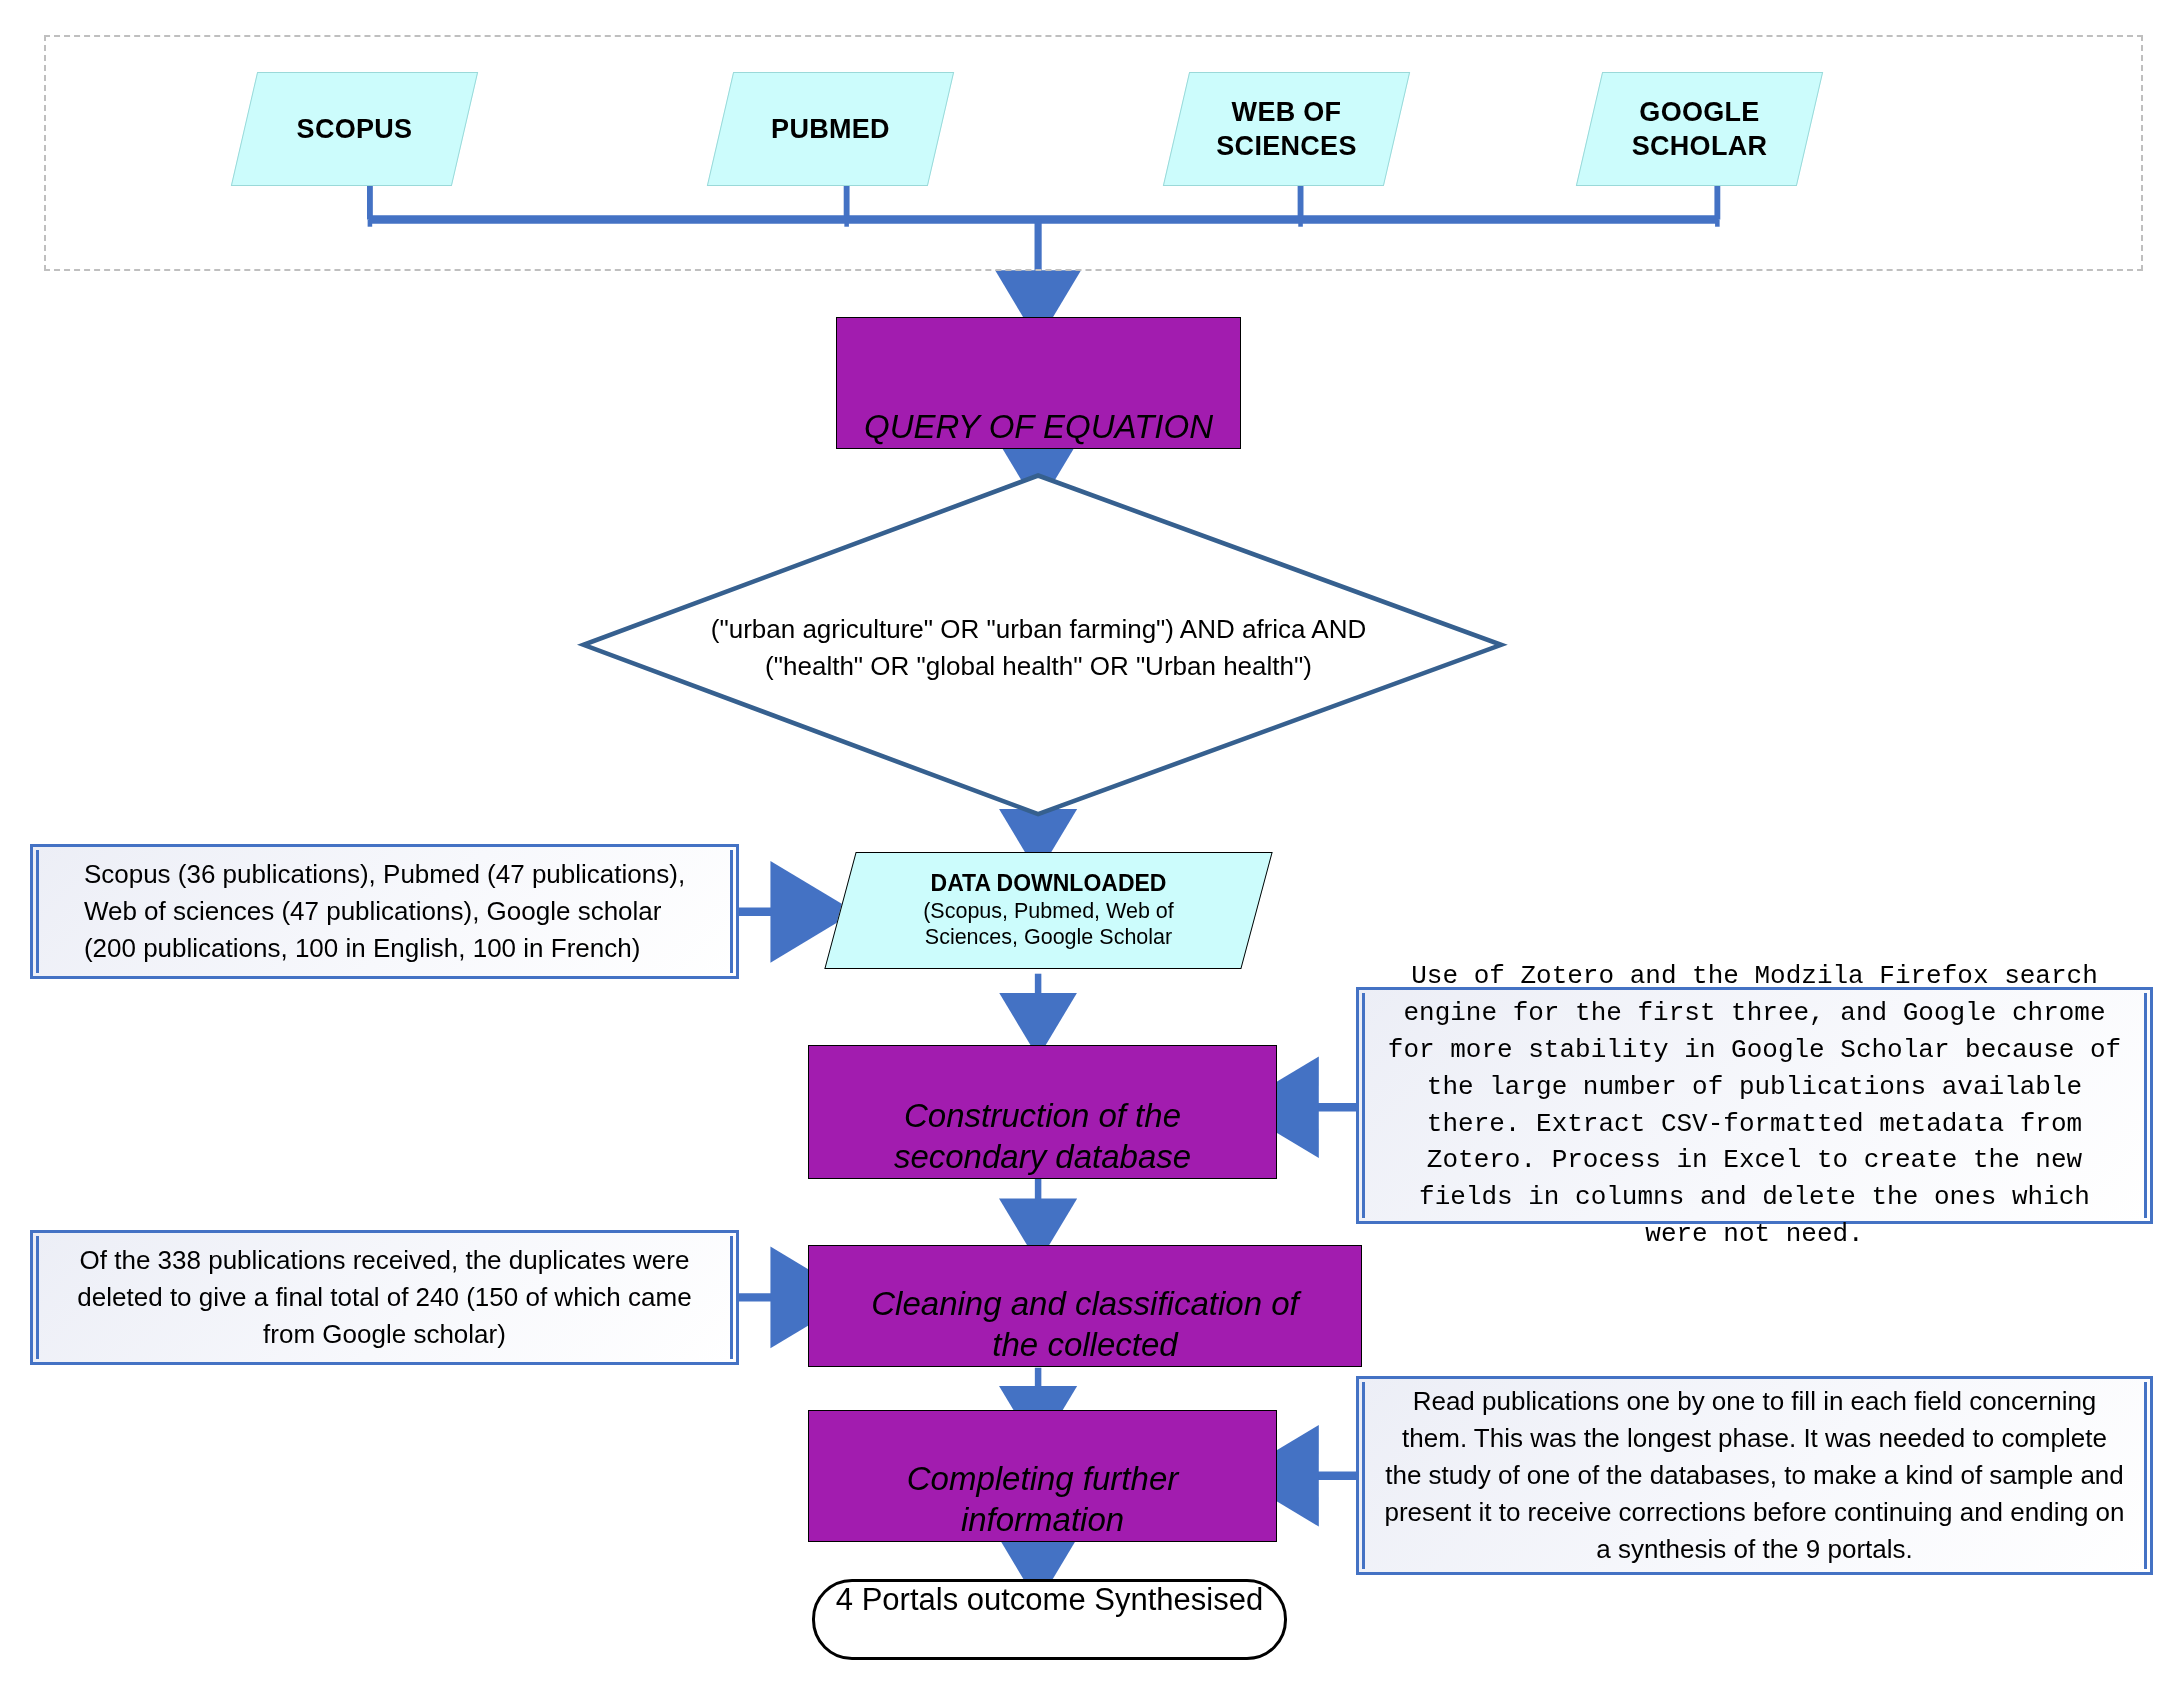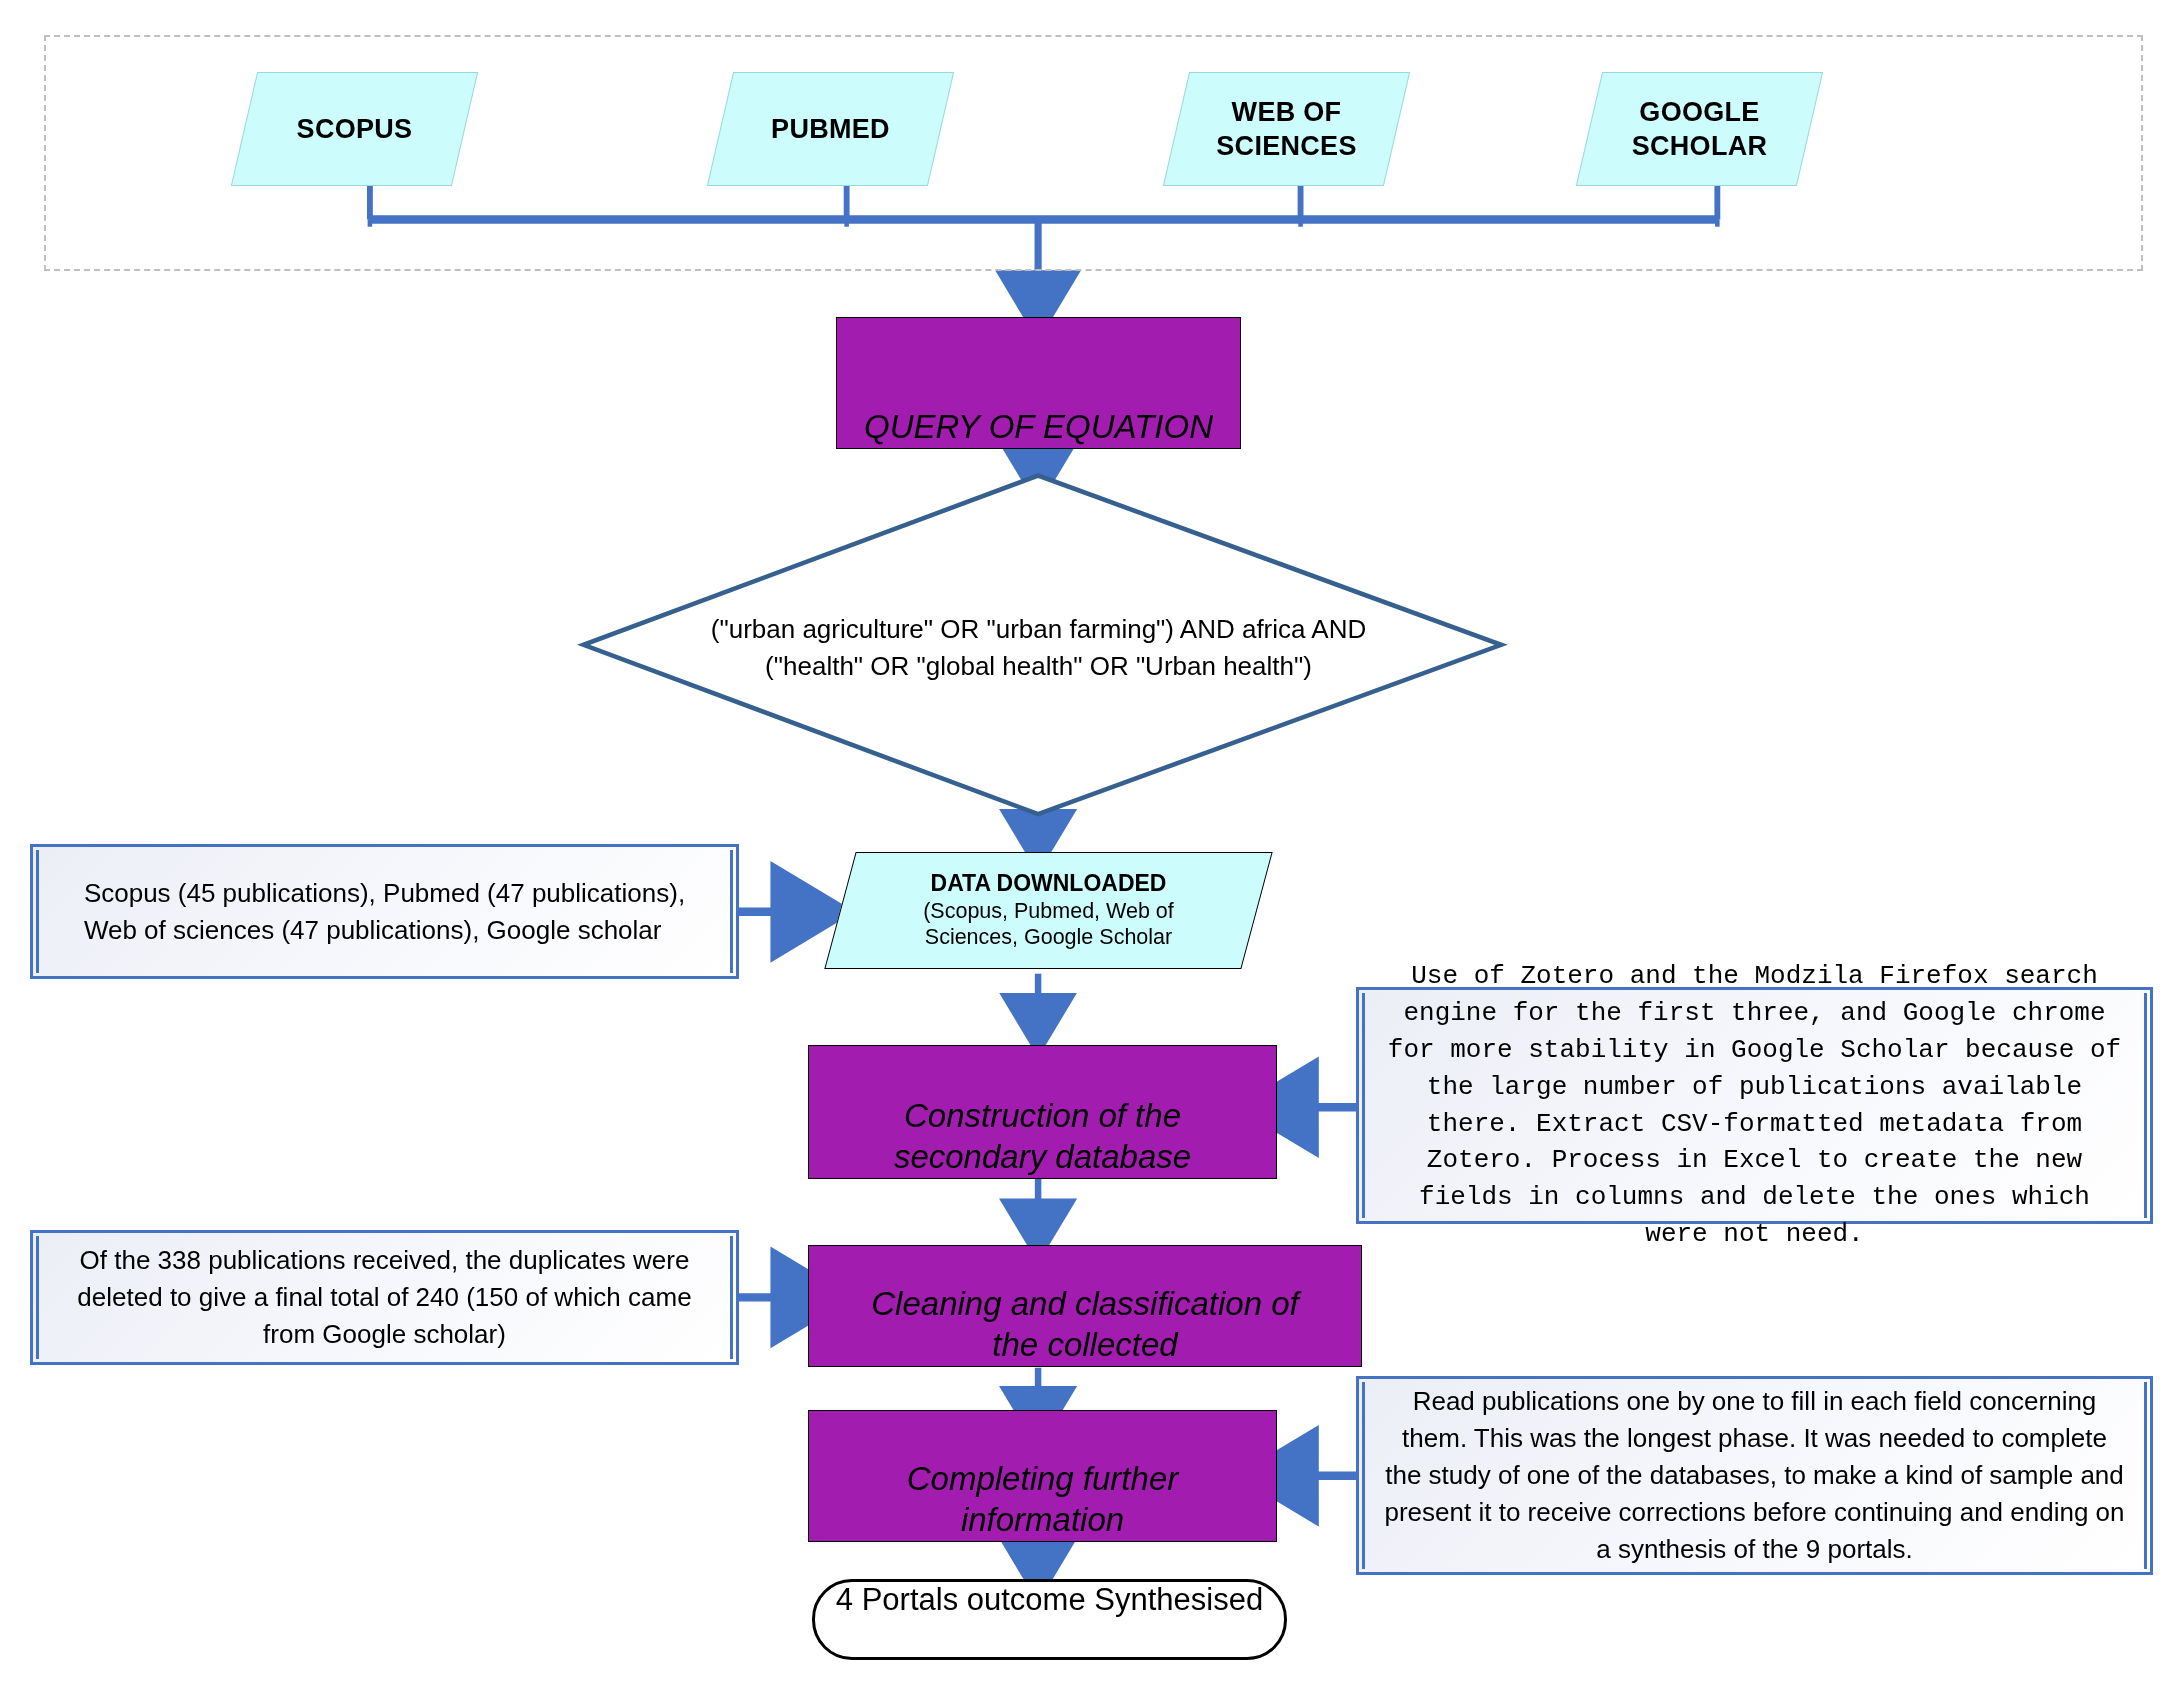--- a/index.html
+++ b/index.html
@@ -231,22 +231,23 @@
   <div class="node" style="left:651px;top:596px;width:775px;height:104px;">
     <div class="txt" style="font-size:26px;line-height:1.42;">
       <div>("urban agriculture" OR "urban farming") AND africa AND</div>
       <div>("health" OR "global health" OR "Urban health")</div>
     </div>
   </div>
 
   <div class="note left" style="left:30px;top:844px;width:709px;height:135px;">
     <div class="inner">
       <div class="txt">
-        <div>Scopus (45 publications), Pubmed (47 publications),</div>
+        <div>Scopus (36 publications), Pubmed (47 publications),</div>
         <div>Web of sciences (47 publications), Google scholar</div>
+        <div>(200 publications, 100 in English, 100 in French)</div>
       </div>
     </div>
   </div>
 
   <div id="data-dl">
     <div class="inner" style="display:flex;flex-direction:column;align-items:center;justify-content:center;height:100%;">
       <div class="t1">DATA DOWNLOADED</div>
       <div class="t2">(Scopus, Pubmed, Web of</div>
       <div class="t2">Sciences, Google Scholar</div>
     </div>

